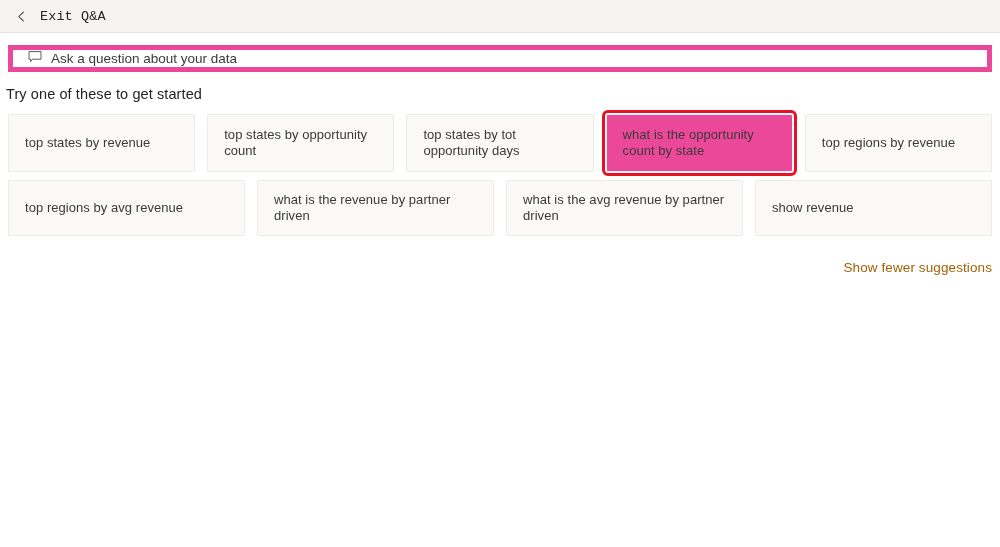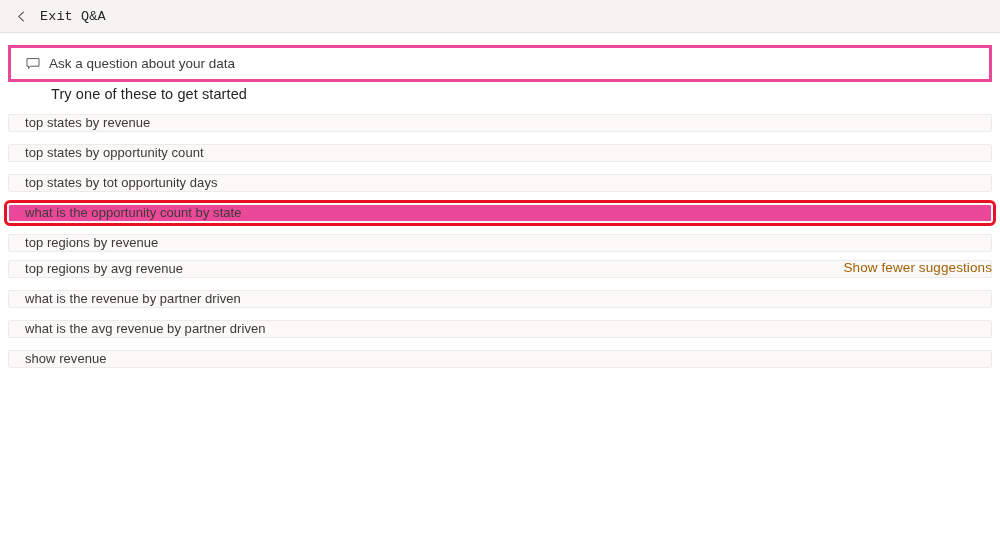--- a/index.html
+++ b/index.html
@@ -52,26 +52,26 @@
     letter-spacing: .1px;
     white-space: nowrap;
   }
 
   
   .searchwrap {
     position: absolute;
     left: 8px;
     top: 45px;
     width: 984px;
-    height: 37px;
+    height: 27px;
     box-sizing: border-box;
     background: #ffffff;
-    border: 3px solid #ec4899;
-    display: flex;
-    align-items: center;
+    border: 5px solid #ec4899;
+    display: flex;
+    align-items: flex-start;
     padding: 0 8px;
   }
   .bubble-icon {
     width: 14px;
     height: 14px;
     margin: 0 9px 0 7px;
     flex: 0 0 auto;
     display: block;
   }
   .search-input {
@@ -91,37 +91,35 @@
   }
 
   
   .try-heading {
     position: absolute;
     left: 6px;
     top: 86px;
     font-size: 14.5px;
     color: #252423;
     letter-spacing: .1px;
-    margin-left: 45px;
   }
 
   
   .grid {
     position: absolute;
     left: 8px;
     top: 114px;
     width: 984px;
     display: flex;
     flex-direction: column;
     gap: 8px;
   }
   .grid-row {
     display: flex;
     gap: 12px;
-    flex-direction: column;
   }
   .card {
     position: relative;
     flex: 1 1 0;
     height: 58px;
     box-sizing: border-box;
     background: #faf9f8;
     border: 1px solid #edebe9;
     border-radius: 2px;
     display: flex;

